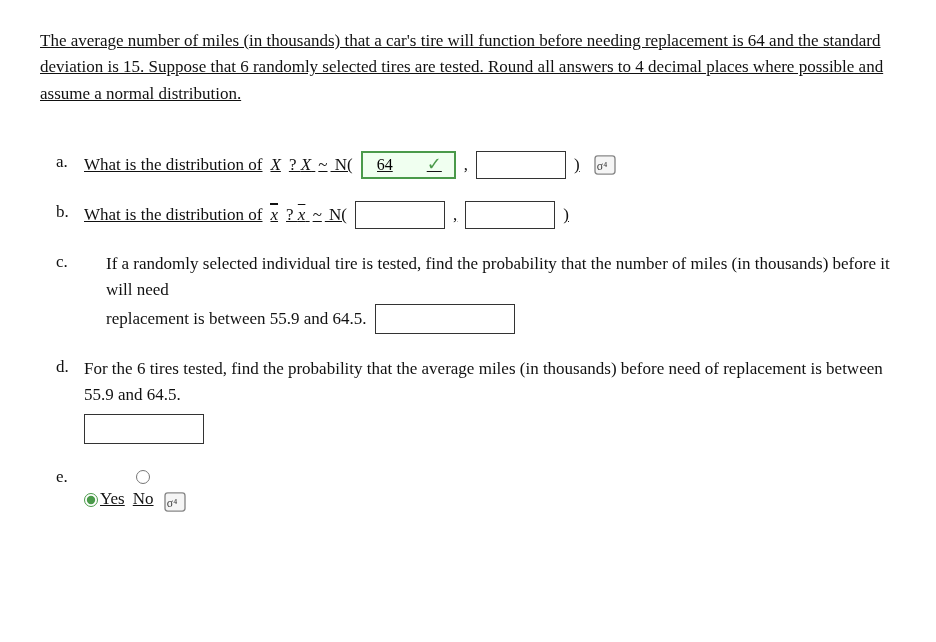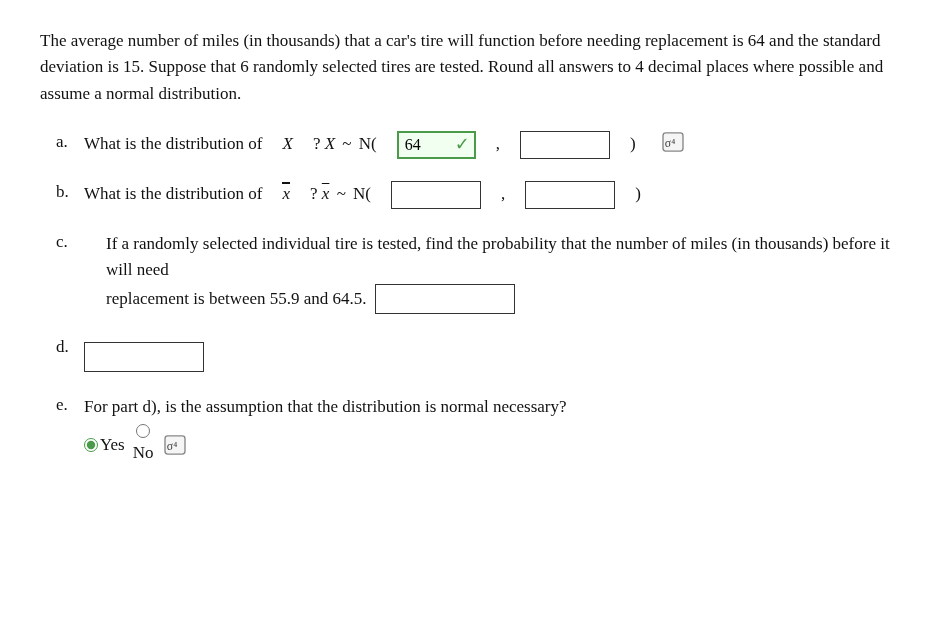--- a/index.html
+++ b/index.html
@@ -13,22 +13,23 @@
       font-family: 'Times New Roman', Times, serif;
       font-size: 17px;
       color: #111;
       width: 936px;
       min-height: 642px;
       padding: 28px 40px 28px 40px;
     }
 
     .intro-text {
       line-height: 1.55;
-      margin-bottom: 24px;
-      font-size: 17px;
+      margin-bottom: 44px;
+      font-size: 17px;
+      text-decoration: underline;
     }
 
     .questions {
       padding-left: 16px;
     }
 
     .question-row {
       display: flex;
       align-items: flex-start;
       margin-bottom: 22px;
@@ -41,22 +42,24 @@
     }
 
     .question-content {
       flex: 1;
       font-size: 17px;
       line-height: 1.55;
     }
 
     .inline-row {
       display: flex;
+      align-items: center;
       flex-wrap: wrap;
-      gap: 20px;
+      gap: 8px;
+      text-decoration: underline;
     }
 
     input[type="text"] {
       border: 1px solid #333;
       padding: 2px 6px;
       font-size: 16px;
       font-family: 'Times New Roman', Times, serif;
       outline: none;
       background: #fff;
     }
@@ -133,41 +136,42 @@
     .radio-yes {
       accent-color: #4a9a4a;
     }
 
     .part-d-block {
       margin-top: 2px;
     }
 
     .part-e-row {
       display: flex;
-      align-items: center;
+      align-items: flex-end;
       flex-wrap: wrap;
       gap: 4px;
       margin-top: 4px;
+      text-decoration: underline;
     }
   </style>
 </head>
 <body>
 
 <p class="intro-text">The average number of miles (in thousands) that a car's tire will function before needing replacement is 64 and the standard deviation is 15. Suppose that 6 randomly selected tires are tested. Round all answers to 4 decimal places where possible and assume a normal distribution.</p>
 
 <div class="questions">
 
   <div class="question-row">
     <div class="question-label">a.</div>
     <div class="question-content">
       <div class="inline-row">
         <span>What is the distribution of</span>
         <span class="math-x">X</span>
         <span>? <span class="math-x">X</span> <span class="tilde">~</span> N(</span>
-        <div style="display:inline-flex;align-items:center;border:2px solid #4a9a4a;background:#f0fff0;padding:2px 4px;height:28px;">
+        <div style="display:inline-flex;align-items:center;border:2px solid #4a9a4a;background:#f0fff0;padding:2px 12px;height:28px;">
           <input type="text" value="64" style="border: none; background: transparent; width: 50px; font-size: 16px; font-family: &quot;Times New Roman&quot;, Times, serif; outline: none; padding: 0px 2px;">
           <span style="color:#4a9a4a;font-size:18px;margin-left:2px;">✓</span>
         </div>
         <span>,</span>
         <input type="text" class="dist-input" value="" style="">
         <span>)</span>
         <span class="hint-icon">
           <svg viewBox="0 0 24 22" fill="none" xmlns="http://www.w3.org/2000/svg">
             <rect x="1" y="1" width="22" height="20" rx="3" stroke="#888" stroke-width="1.5" fill="#f5f5f5"></rect>
             <text x="3" y="16" font-size="13" font-family="serif" fill="#444">σ⁴</text>
@@ -199,32 +203,32 @@
         If a randomly selected individual tire is tested, find the probability that the number of miles (in thousands) before it will need
         <br>replacement is between 55.9 and 64.5.&nbsp;
         <input type="text" class="prob-input" value="" style="">
       </div>
     </div>
   </div>
 
   <div class="question-row">
     <div class="question-label">d.</div>
     <div class="question-content">
+      <div style="line-height:1.55;">
+        For the 6 tires tested, find the probability that the average miles (in thousands) before need of replacement is between 55.9 and 64.5.
+      </div>
       <div class="part-d-block">
         <input type="text" class="prob-input-d" value="" style="">
       </div>
     </div>
   </div>
 
   <div class="question-row">
     <div class="question-label">e.</div>
     <div class="question-content">
-      <div>
-        For part d), is the assumption that the distribution is normal necessary?
-      </div>
       <div class="part-e-row">
         <label class="radio-label">
           <input type="radio" class="radio-yes" name="normal-necessary" checked="" style="accent-color: rgb(74, 154, 74);">
           <span>Yes</span>
         </label>
         <label class="radio-label" style="margin-left:4px;flex-direction:column;">
           <input type="radio" name="normal-necessary" style="">
           <span>No</span>
         </label>
         <span class="hint-icon" style="margin-left:4px;">

